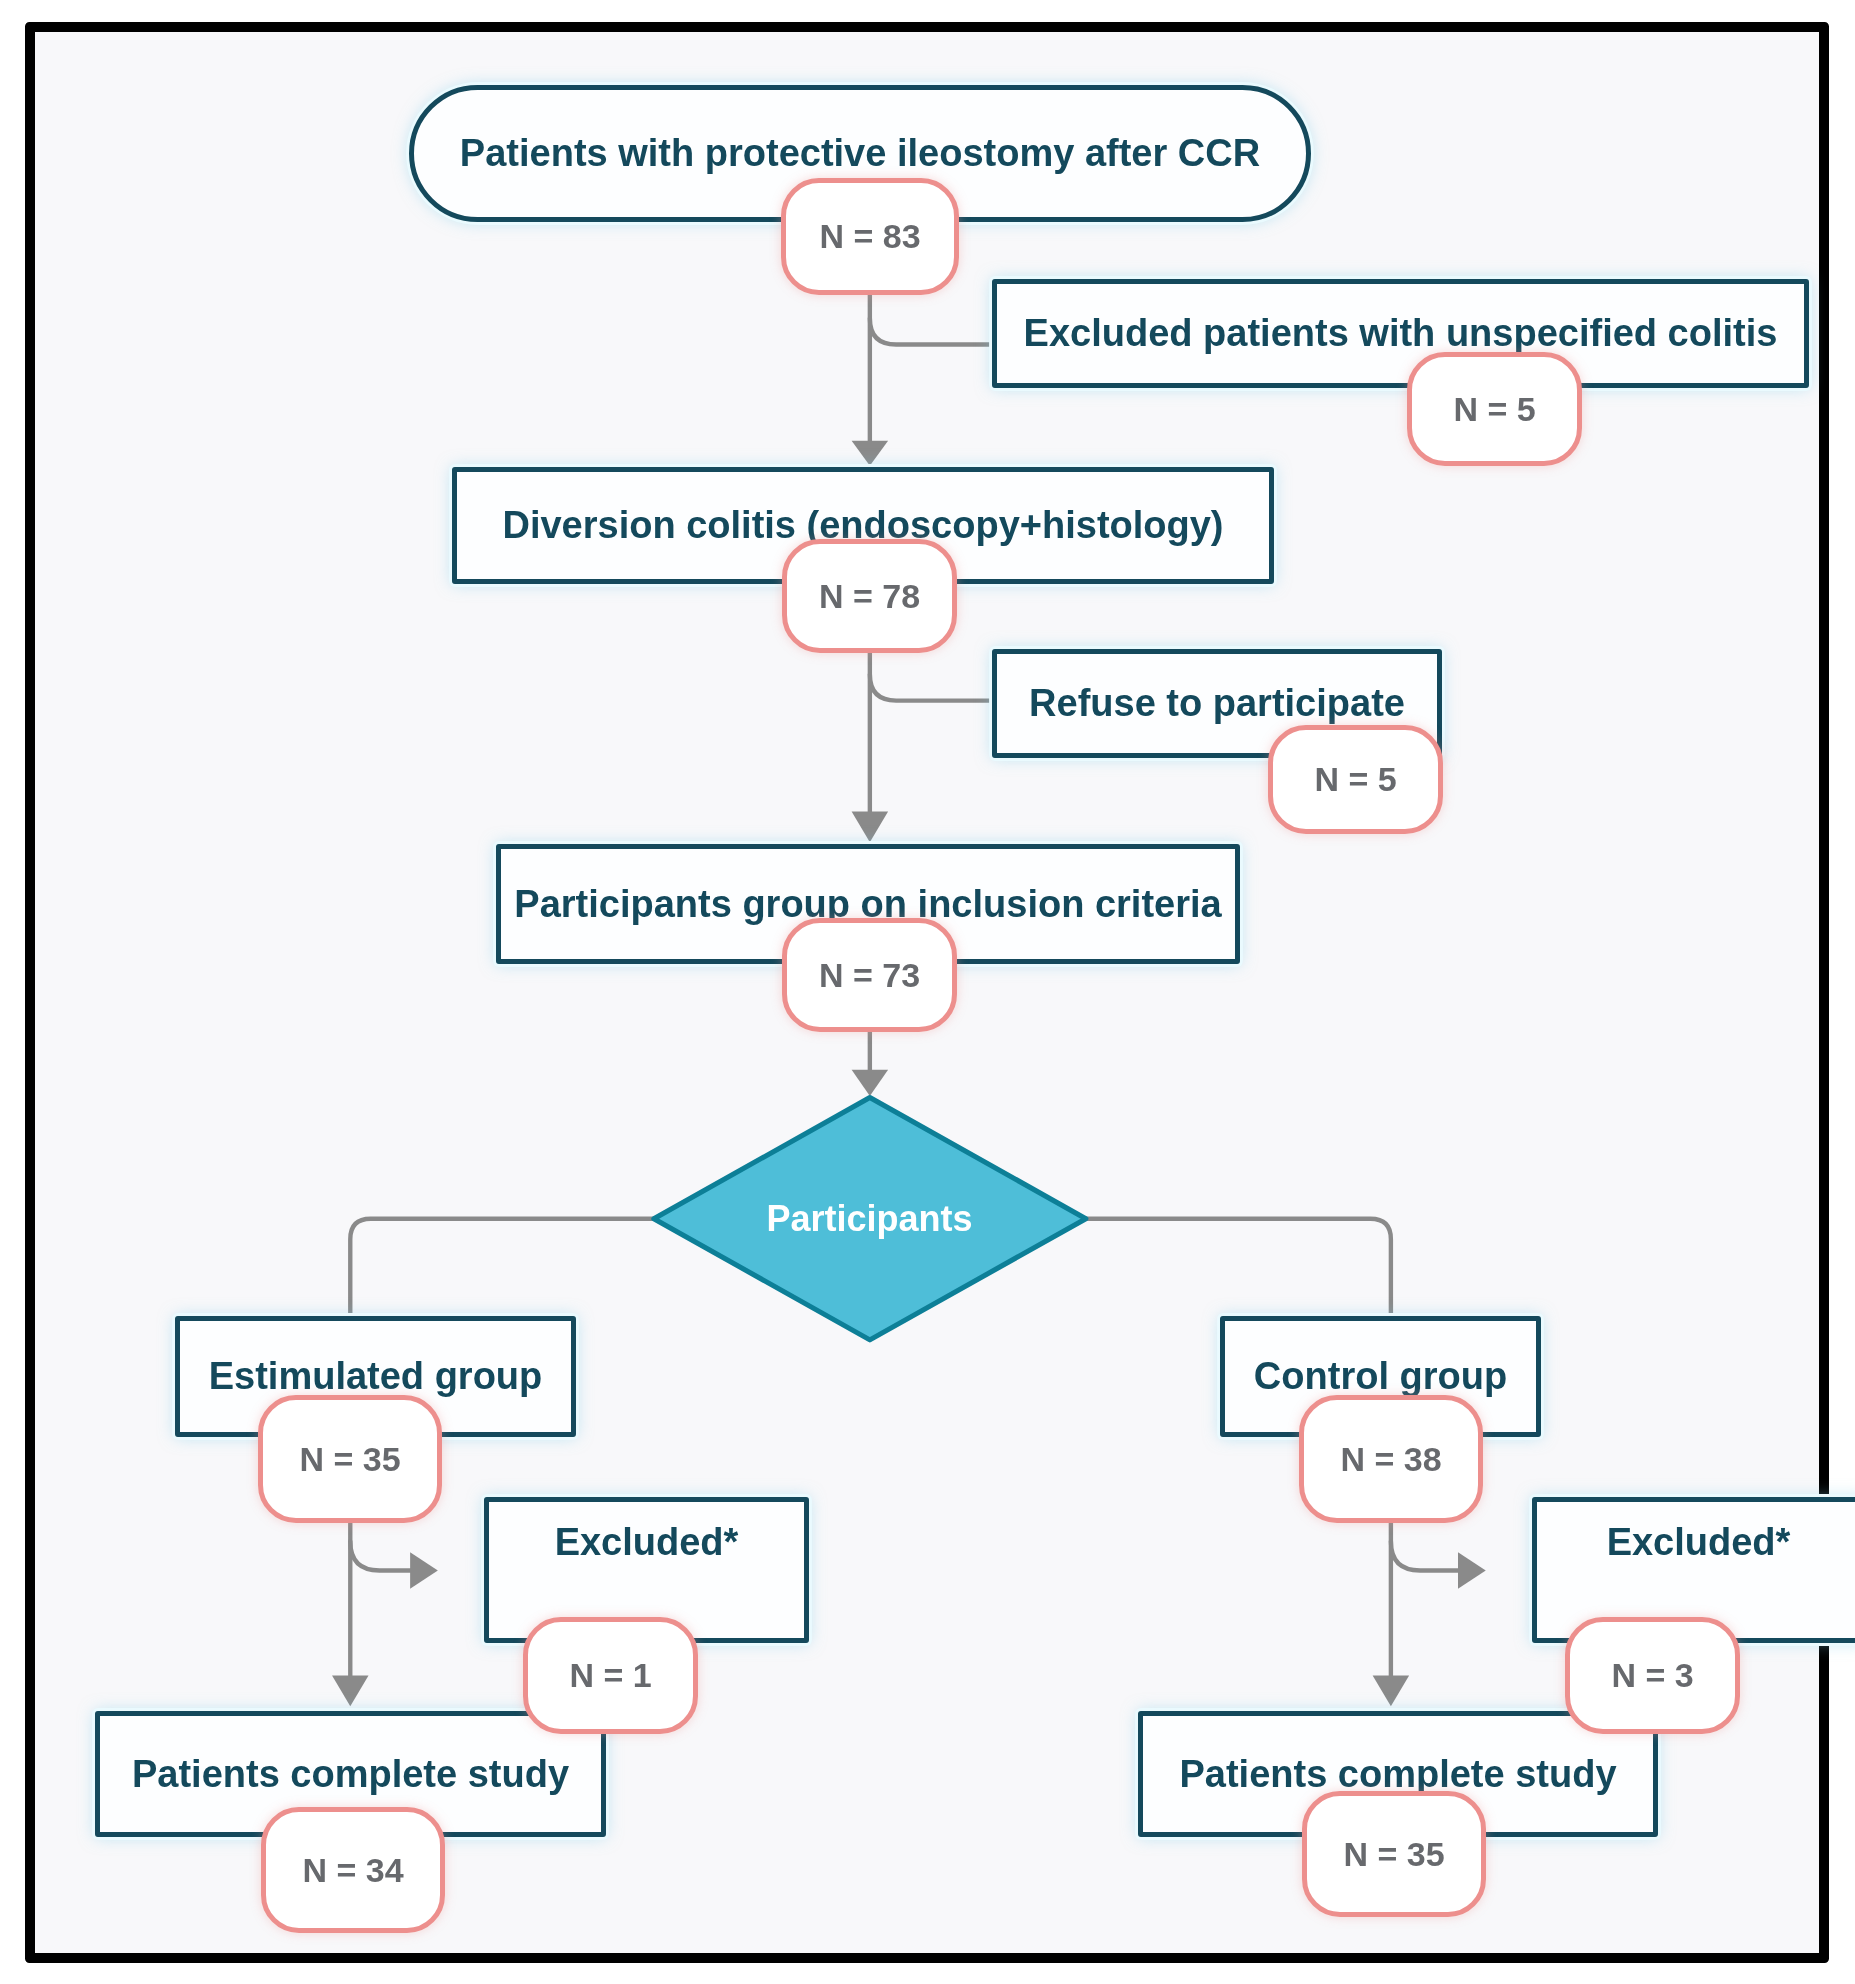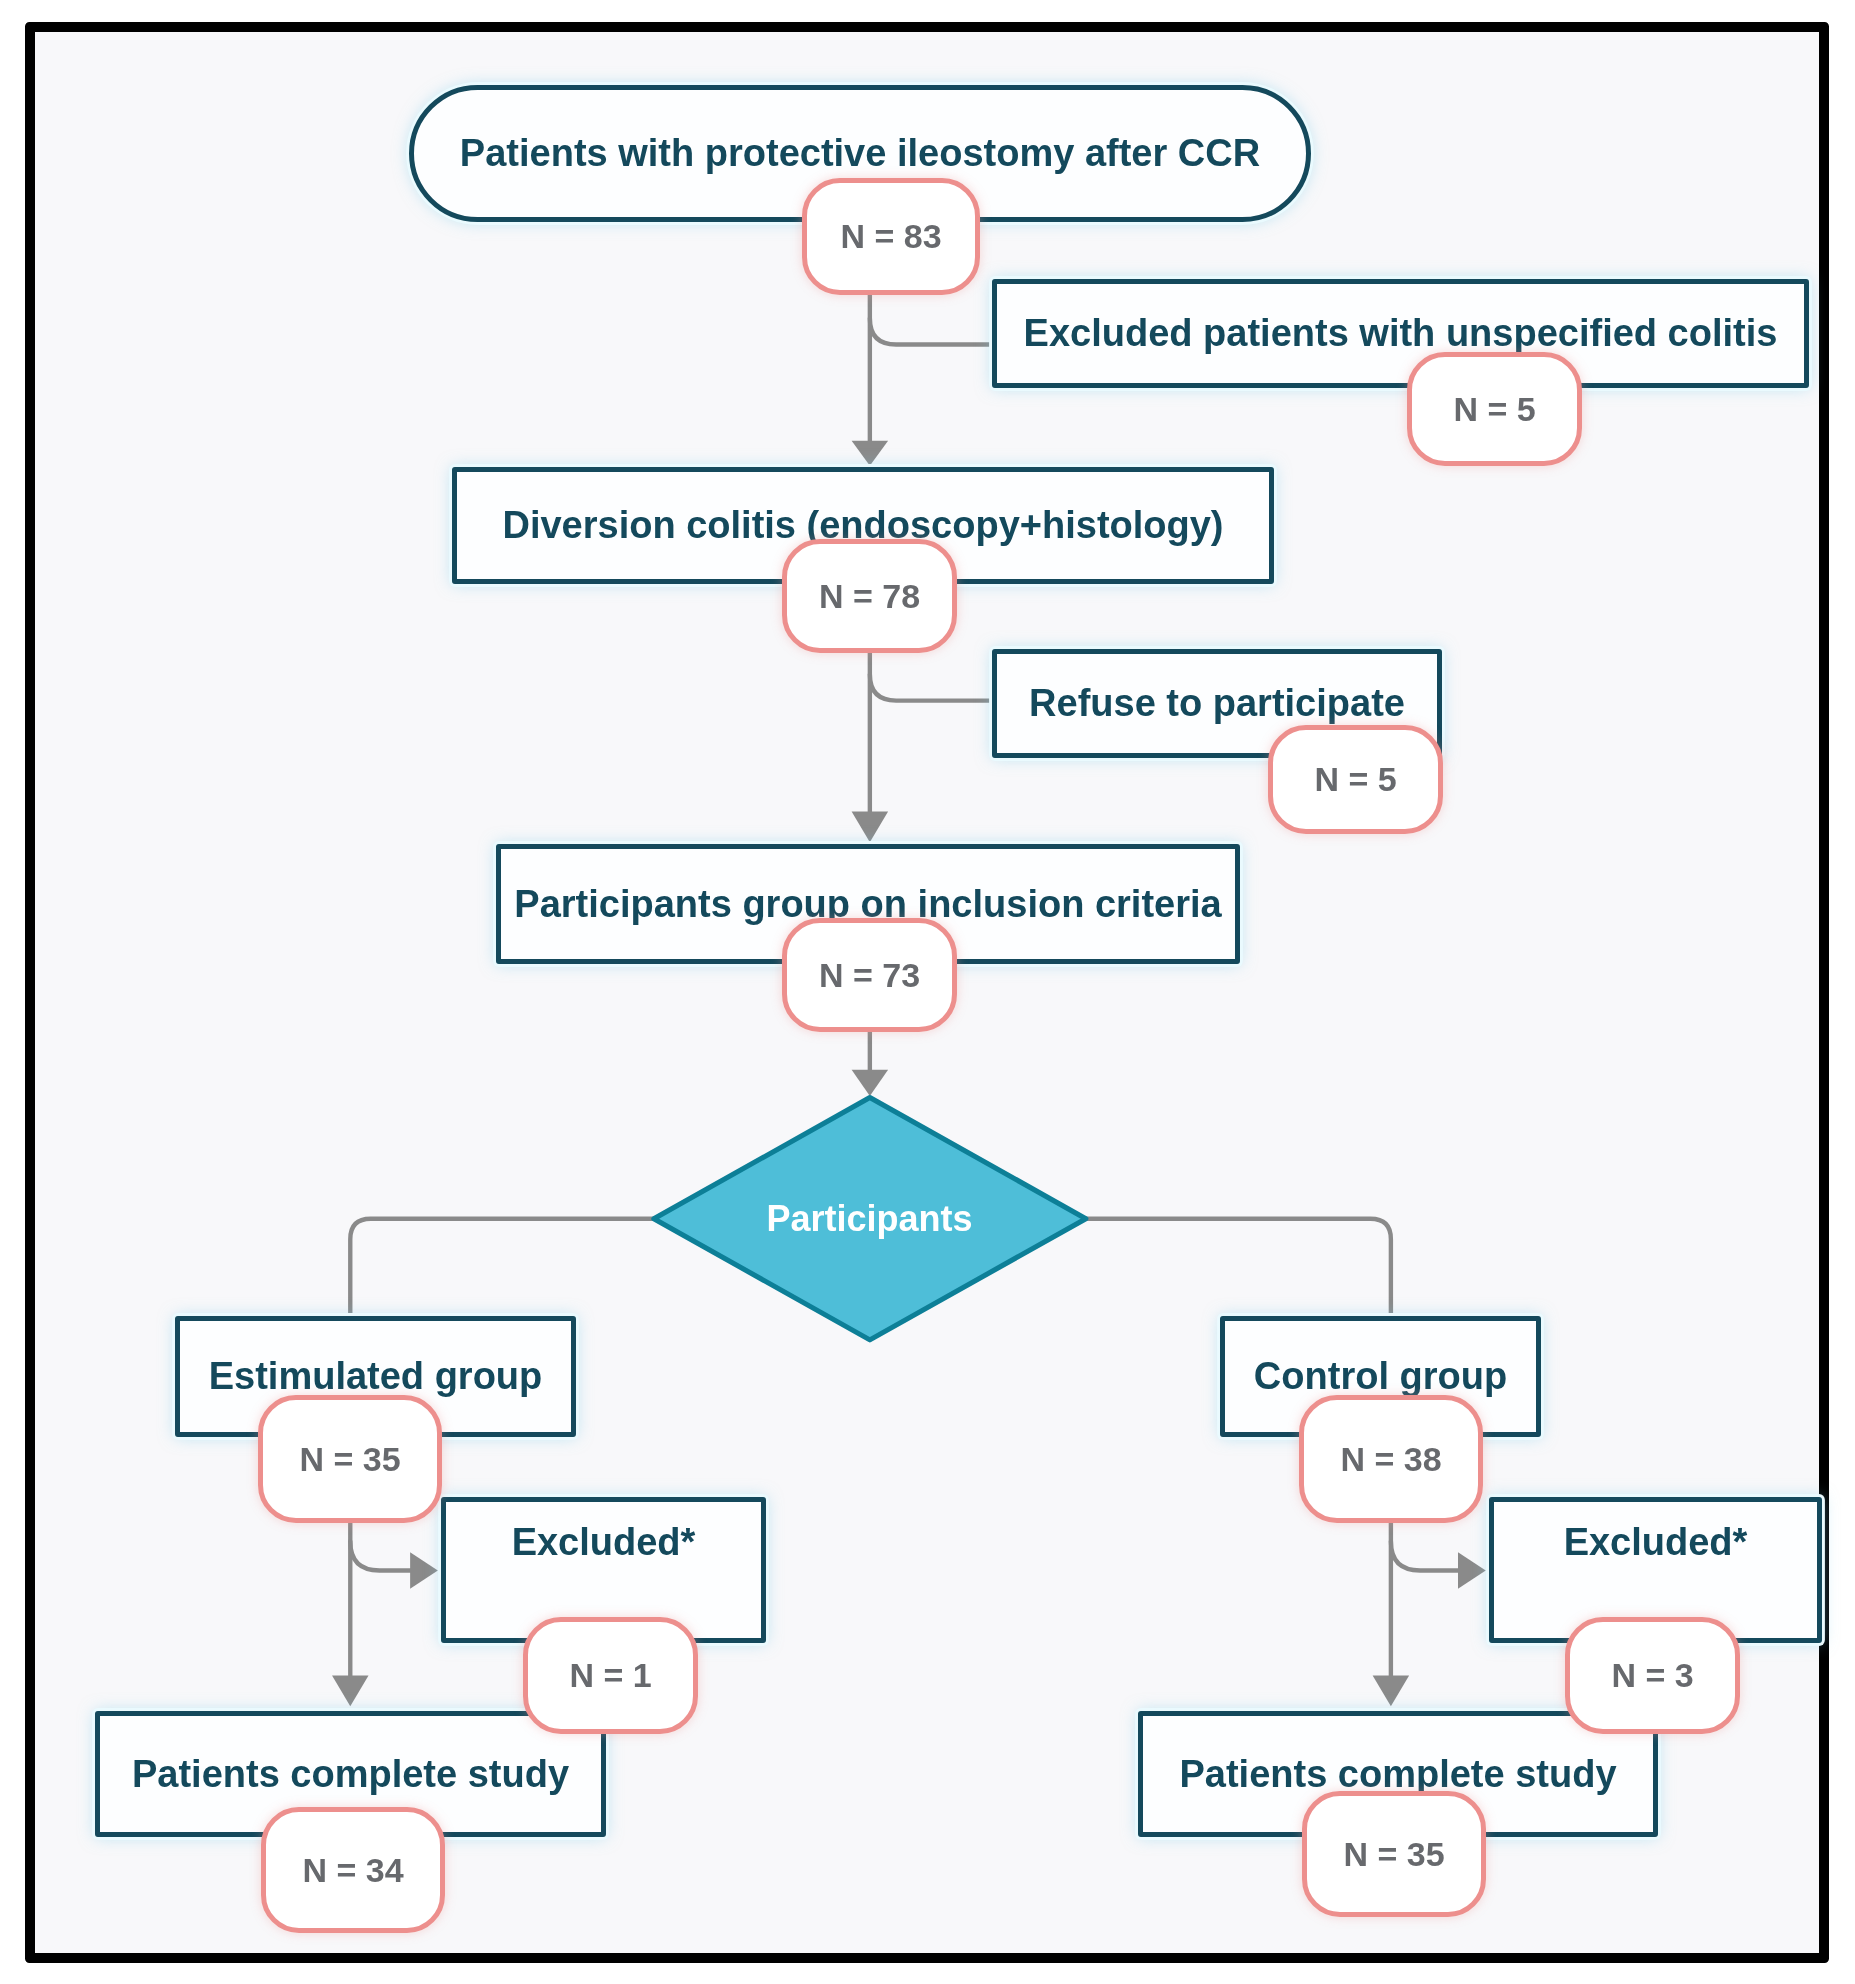--- a/index.html
+++ b/index.html
@@ -14,21 +14,21 @@
          border:10.2px solid var(--frame);background:var(--canvas-bg);border-radius:4.4px;}
   .wires{position:absolute;left:0;top:0;width:1855px;height:1985px;}
   .wire{stroke:var(--connector);stroke-width:6;fill:none;stroke-linecap:round;}
   .arrow{fill:var(--connector);stroke:none;}
   .diamond{fill:var(--diamond-fill);stroke:var(--diamond-border);stroke-width:7;stroke-linejoin:round;}
   .box{position:absolute;box-sizing:border-box;background:#fdfeff;border:5.1px solid var(--box-border);
        color:var(--box-text);display:flex;align-items:center;justify-content:center;
        font-weight:700;font-size:38px;white-space:nowrap;border-radius:2.9px;
        box-shadow:0 0 0 2.9px #eafafe,0 0 16px rgba(120,205,235,.5);}
   .box--stadium{border-radius:69px;margin-top:24px;}
-  .box--liftText{padding-bottom:55px;}
+  .box--liftText{padding-bottom:55px;margin-left:43px;}
   .badge{position:absolute;box-sizing:border-box;background:#ffffff;border:5.8px solid var(--badge-border);
          border-radius:38px;color:var(--badge-text);display:flex;align-items:center;justify-content:center;
          font-size:34px;font-weight:600;white-space:nowrap;
          box-shadow:0 0 10.2px rgba(238,145,143,.35);}
   .diamond-label{position:absolute;left:687px;top:1182px;width:365px;height:73px;
          display:flex;align-items:center;justify-content:center;
          color:var(--diamond-text);font-weight:700;font-size:36px;}
 </style>
 </head>
 <body>
@@ -92,21 +92,21 @@
 <div class="box box--liftText" style="left:1489px;top:1497px;width:333px;height:146px;">
   <span>Excluded*</span>
 </div>
 <div class="box" style="left:95px;top:1711px;width:511px;height:126px;">
   <span>Patients complete study</span>
 </div>
 <div class="box" style="left:1138px;top:1711px;width:520px;height:126px;">
   <span>Patients complete study</span>
 </div>
 
-<div class="badge" style="left:781px;top:178px;width:178px;height:117px;margin-left:21px;">
+<div class="badge" style="left:781px;top:178px;width:178px;height:117px;">
   <span>N = 83</span>
 </div>
 <div class="badge" style="left:1407px;top:352px;width:175px;height:114px;">
   <span>N = 5</span>
 </div>
 <div class="badge" style="left:782px;top:539px;width:175px;height:114px;">
   <span>N = 78</span>
 </div>
 <div class="badge" style="left:1268px;top:725px;width:175px;height:109px;">
   <span>N = 5</span>

